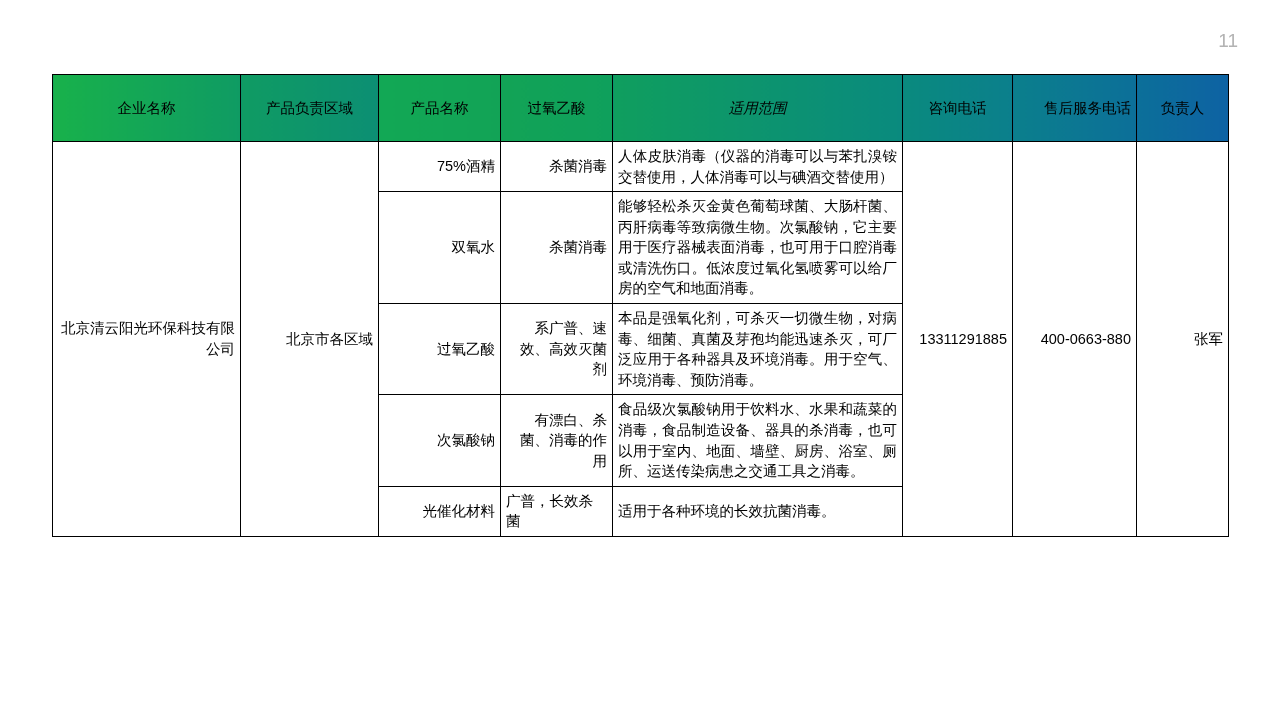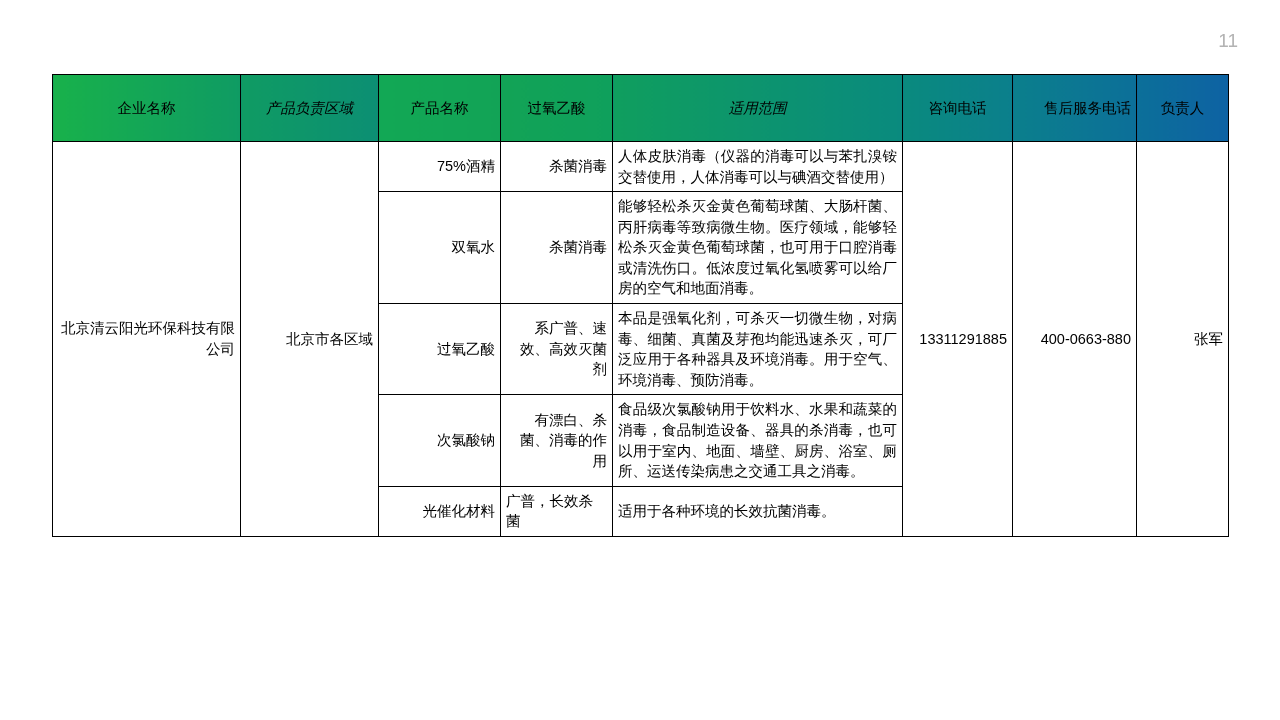--- a/index.html
+++ b/index.html
@@ -54,21 +54,21 @@
   thead th {
     color: #ffffff;
     font-weight: bold;
     text-align: center;
     font-size: 15px;
     height: 58px;
     padding: 2px 4px;
   }
   
   .h1 { background: linear-gradient(to right, #18b14b, #0f9b63); }
-  .h2 { background: linear-gradient(to right, #0f9b63, #0c8f73); font-style: italic; }
+  .h2 { background: linear-gradient(to right, #0f9b63, #0c8f73); }
   .h3 { background: linear-gradient(to right, #12a855, #12a356); }
   .h4 { background: linear-gradient(to right, #12a356, #0fa05c); }
   .h5 { background: linear-gradient(to right, #0f9e5e, #0a8a7e); font-style: italic; }
   .h6 { background: linear-gradient(to right, #0a8a7e, #0b7f8c); }
   .h7 { background: linear-gradient(to right, #0b7f8c, #0c6f99); text-align: right; }
   .h8 { background: linear-gradient(to right, #0c6f99, #0d62a3); }
 
   td.center { text-align: right; }
   td.just { text-align: justify; text-align-last: left; }
   td.left { text-align: left; }
@@ -120,21 +120,21 @@
           <td class="center">75%酒精</td>
           <td class="center">杀菌消毒</td>
           <td class="just">人体皮肤消毒（仪器的消毒可以与苯扎溴铵交替使用，人体消毒可以与碘酒交替使用）</td>
           <td class="center" rowspan="5">13311291885</td>
           <td class="center" rowspan="5">400-0663-880</td>
           <td class="center" rowspan="5">张军</td>
         </tr>
         <tr>
           <td class="center">双氧水</td>
           <td class="center">杀菌消毒</td>
-          <td class="just">能够轻松杀灭金黄色葡萄球菌、大肠杆菌、丙肝病毒等致病微生物。医疗领域，能够轻松杀灭金黄色葡萄球菌，也可用于口腔消毒或清洗伤口。低浓度过氧化氢喷雾可以给厂房的空气和地面消毒。</td>
+          <td class="just">能够轻松杀灭金黄色葡萄球菌、大肠杆菌、丙肝病毒等致病微生物。次氯酸钠，它主要用于医疗器械表面消毒，也可用于口腔消毒或清洗伤口。低浓度过氧化氢喷雾可以给厂房的空气和地面消毒。</td>
         </tr>
         <tr>
           <td class="center">过氧乙酸</td>
           <td class="center">系广普、速效、高效灭菌剂</td>
           <td class="just">本品是强氧化剂，可杀灭一切微生物，对病毒、细菌、真菌及芽孢均能迅速杀灭，可厂泛应用于各种器具及环境消毒。用于空气、环境消毒、预防消毒。</td>
         </tr>
         <tr>
           <td class="center">次氯酸钠</td>
           <td class="center">有漂白、杀菌、消毒的作用</td>
           <td class="just">食品级次氯酸钠用于饮料水、水果和蔬菜的消毒，食品制造设备、器具的杀消毒，也可以用于室内、地面、墙壁、厨房、浴室、厕所、运送传染病患之交通工具之消毒。</td>

